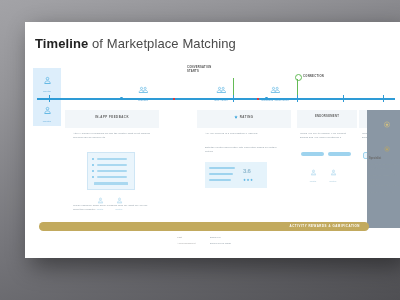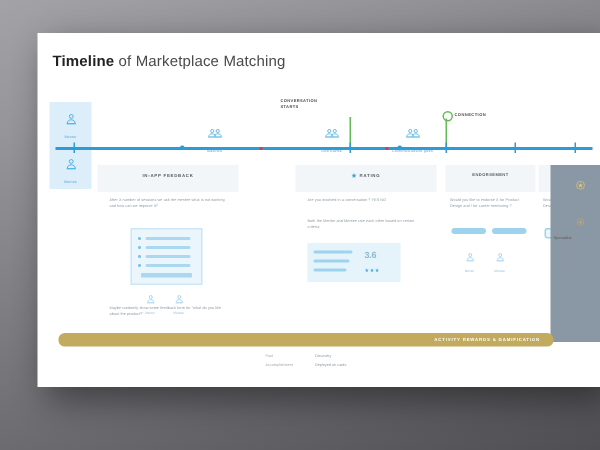--- a/index.html
+++ b/index.html
@@ -12,21 +12,21 @@
   #backdrop{position:absolute;inset:0;
     background:linear-gradient(160deg,#a3a3a7 0%,#949498 22%,#76767b 55%,#4f4f53 100%);}
   
   #sheet{
     position:absolute;left:25px;top:22px;width:376px;height:236px;
     background:#ffffff;
     box-shadow:6px 8px 22px rgba(0,0,0,.45);
     overflow:hidden;
   }
   
-  #title{position:absolute;left:10px;top:14px;font-size:10px;color:#4a4a4a;letter-spacing:.1px;white-space:nowrap;}
+  #title{position:absolute;left:10px;top:14px;font-size:13px;color:#4a4a4a;letter-spacing:.1px;white-space:nowrap;}
   #title b{color:#222;font-weight:bold;}
   
   .rail{position:absolute;left:8px;top:46px;width:28px;height:58px;background:#ddeefb;}
   .rail .person{position:absolute;left:0;width:28px;text-align:center;}
   .rail .p1{top:3px;} .rail .p2{top:33px;}
   .rail .plab{font-size:2.4px;color:#5aa7d8;display:block;margin-top:.5px;letter-spacing:.1px;}
   
   #axis{position:absolute;left:12px;top:76px;width:358px;height:1.6px;background:#2e9bd6;}
   .tick{position:absolute;width:1.2px;height:7px;background:#2e9bd6;top:-3px;}
   .dot{position:absolute;width:2.6px;height:2.6px;border-radius:50%;background:#2e9bd6;top:-.6px;}

